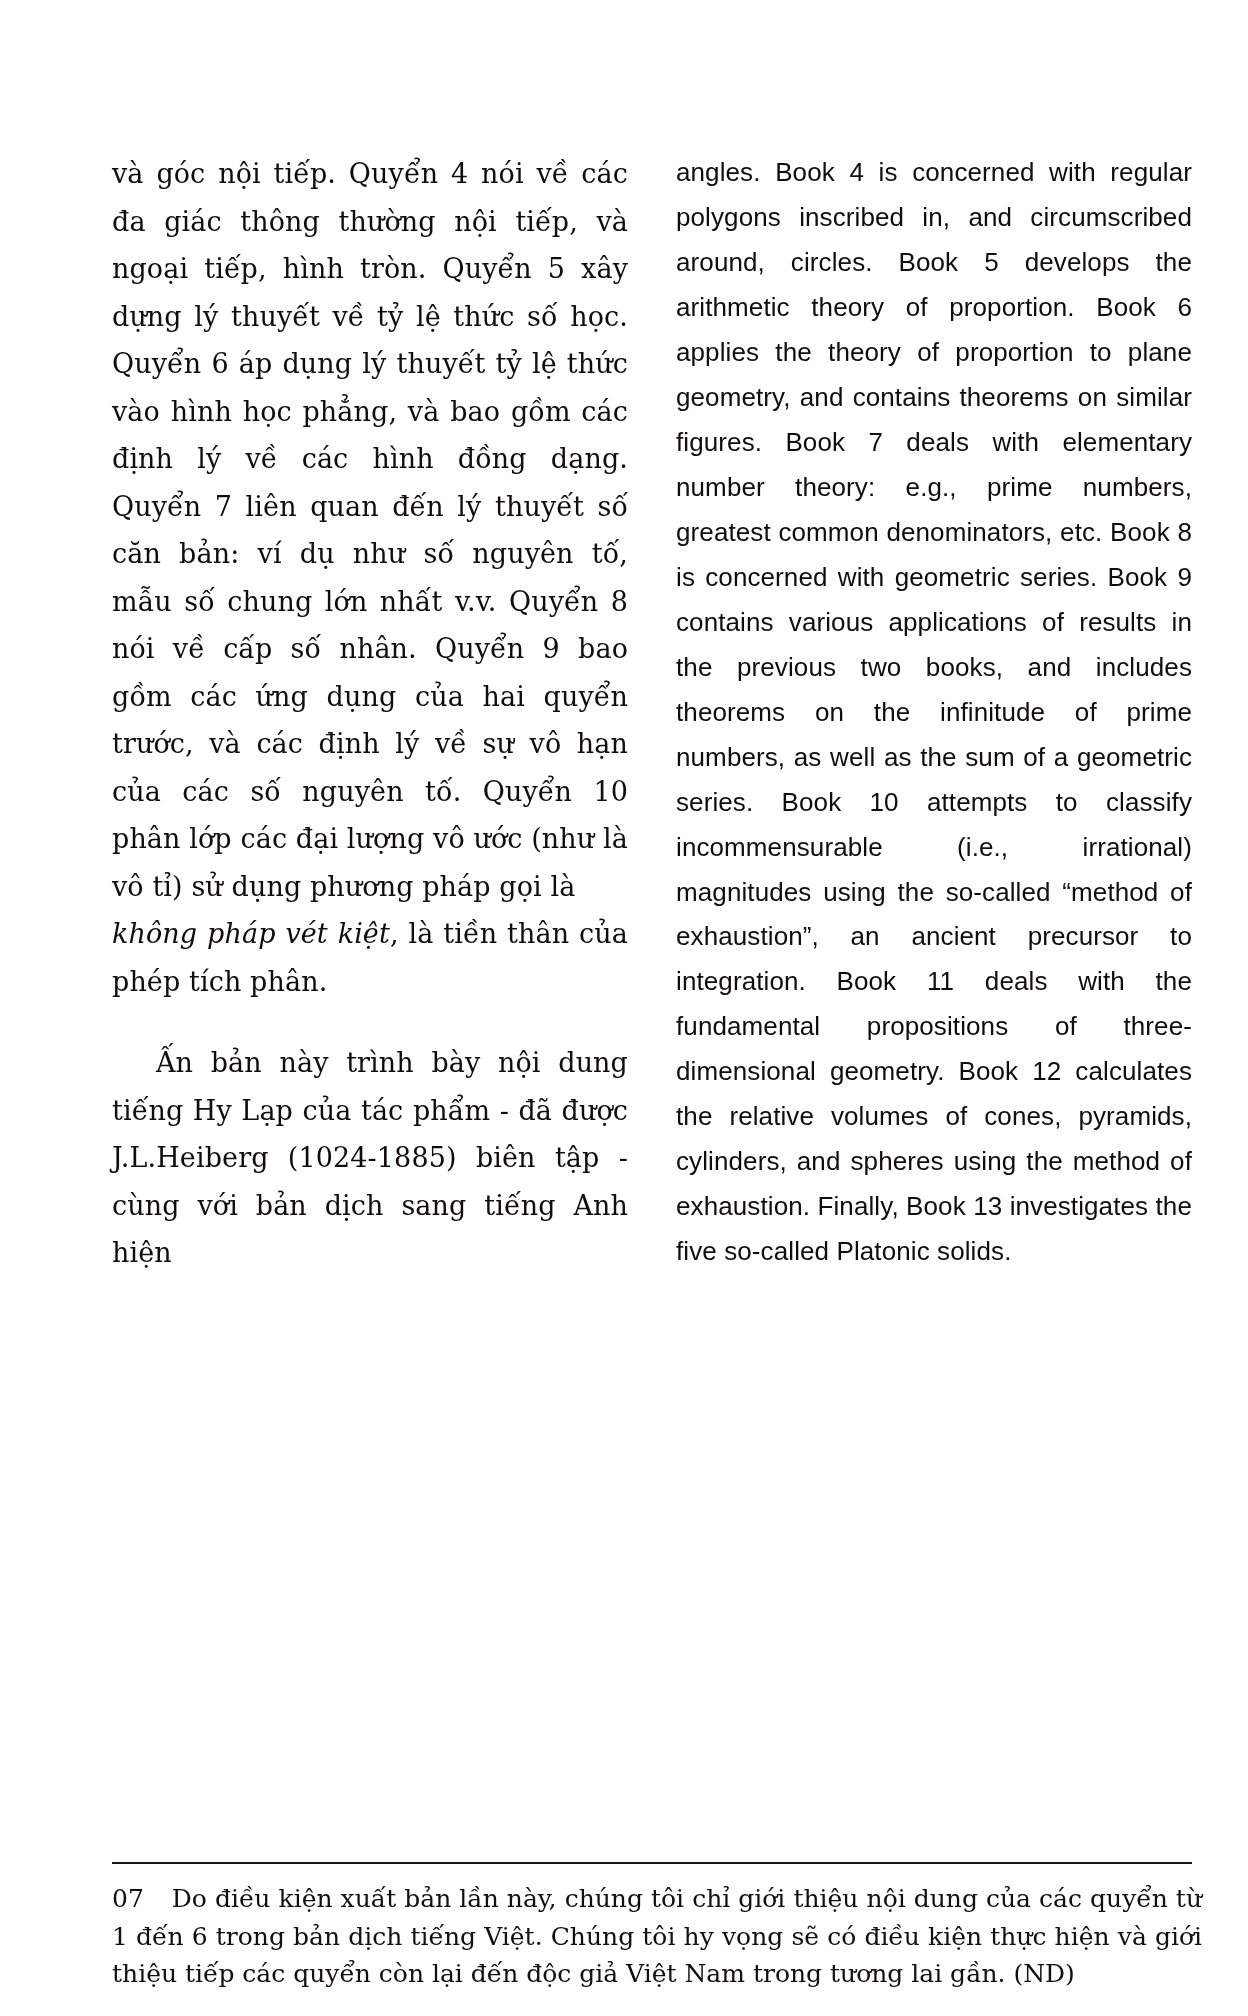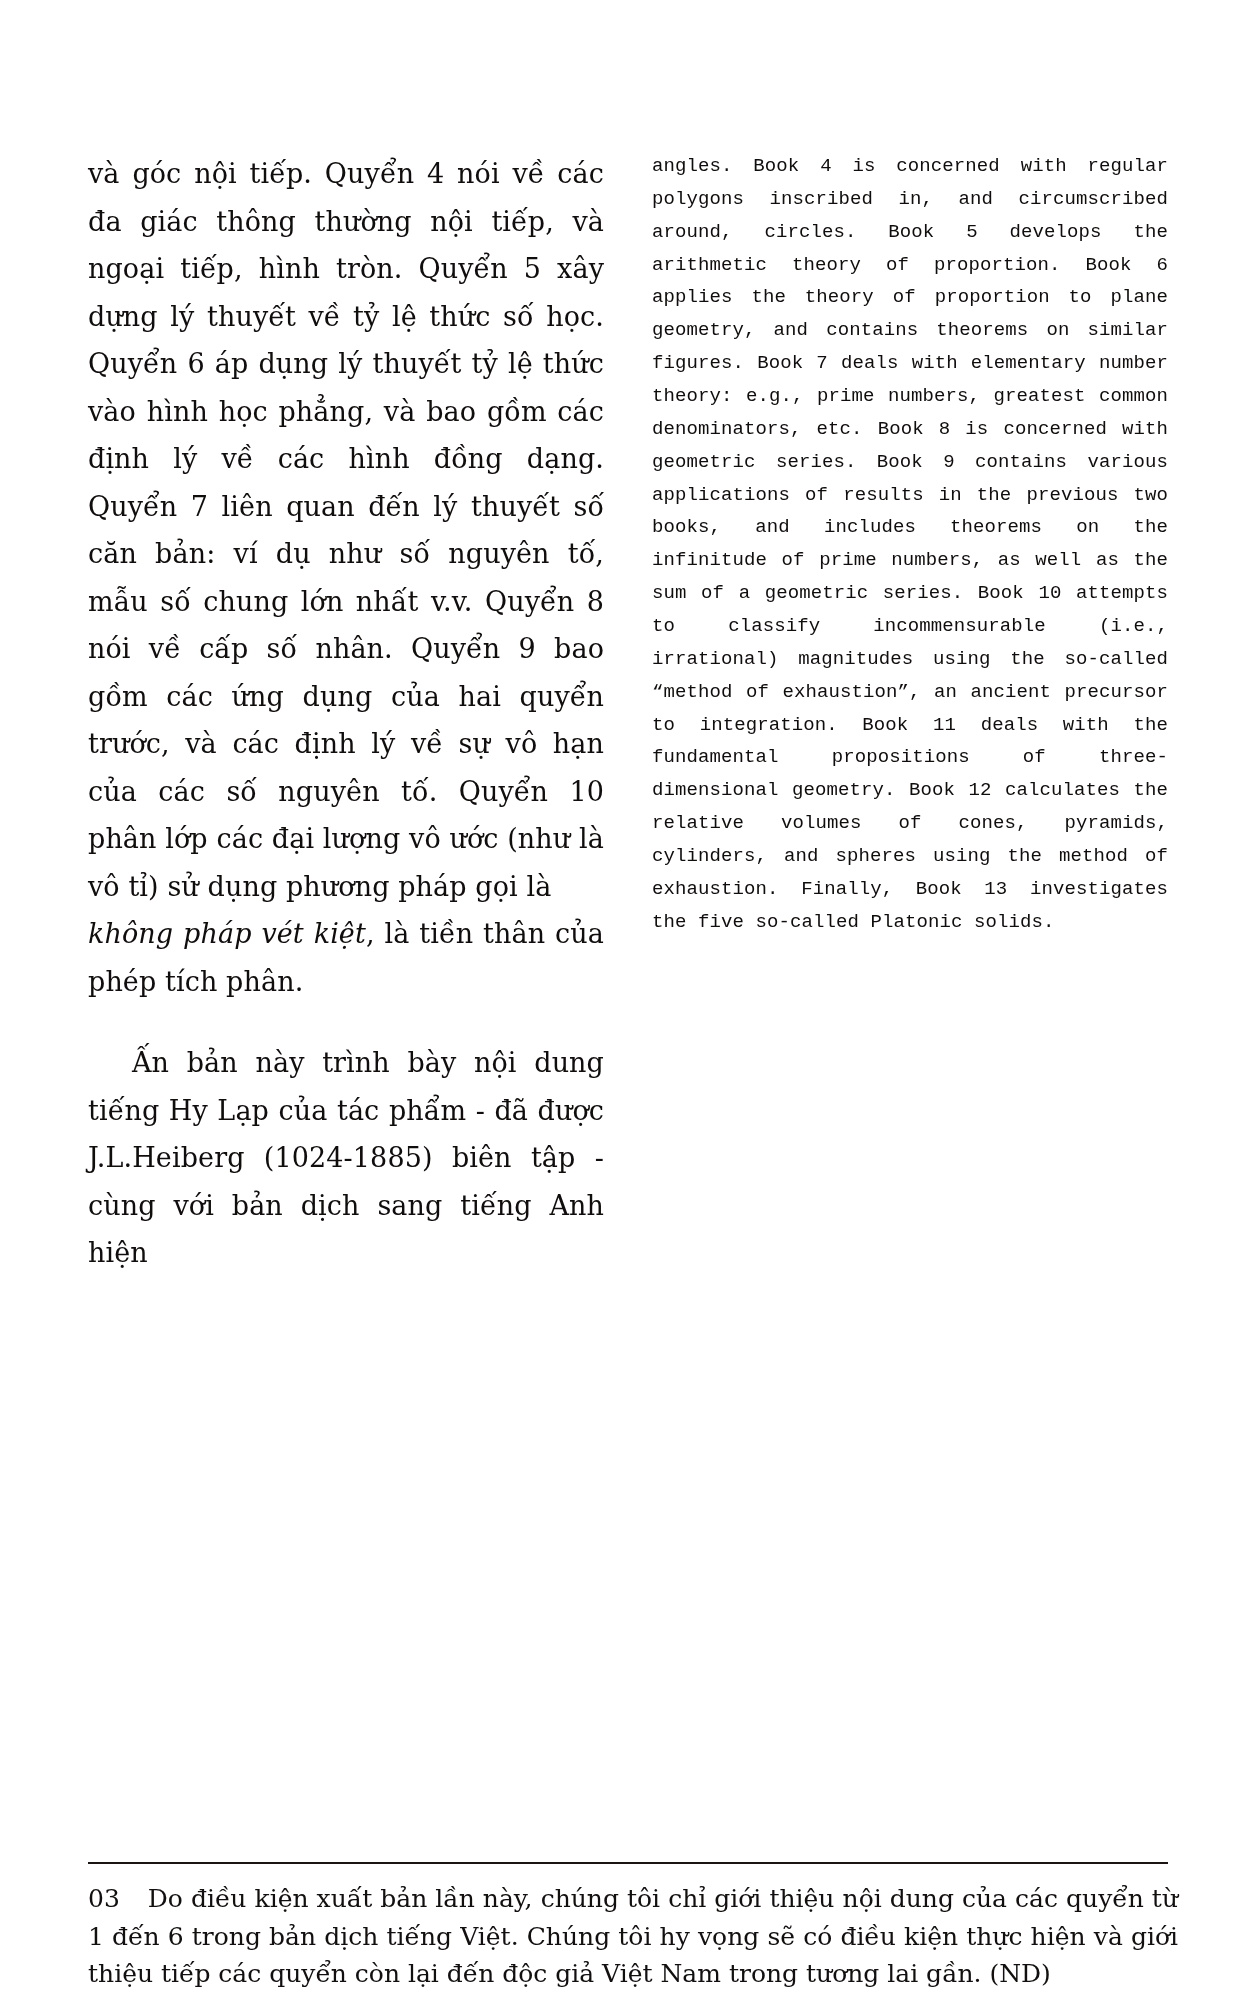--- a/index.html
+++ b/index.html
@@ -12,20 +12,21 @@
     height: 2016px;
     font-family: "Liberation Serif", serif;
     color: #100d0c;
     overflow: hidden;
     position: relative;
   }
   .page {
     position: absolute;
     inset: 0;
     padding: 0;
+    margin-left: 24px;
   }
   .columns {
     position: absolute;
     left: 88px;
     top: 150px;
     width: 1080px;
     display: flex;
     gap: 48px;
   }
   .col {
@@ -38,22 +39,22 @@
     text-align: justify;
     text-justify: inter-word;
     letter-spacing: 0.1px;
   }
   .col.vi p {
     font-family: "DejaVu Serif", serif;
     font-size: 27px;
     line-height: 1.76;
   }
   .col.en p {
-    font-family: Liberation Mono, monospace;
-    font-size: 19px;
+    font-family: Liberation Sans, sans-serif;
+    font-size: 26px;
     line-height: 1.73;
   }
   .col p + p {
     margin-top: 0;
   }
   .indent {
     text-indent: 44px;
   }
   .gap-before {
     margin-top: 34px !important;
@@ -102,16 +103,16 @@
 
     <div class="col en">
       <p>angles. Book 4 is concerned with regular polygons inscribed in, and circumscribed around, circles. Book 5 develops the arithmetic theory of proportion. Book 6 applies the theory of proportion to plane geometry, and contains theorems on similar figures. Book 7 deals with elementary number theory: e.g., prime numbers, greatest common denominators, etc. Book 8 is concerned with geometric series. Book 9 contains various applications of results in the previous two books, and includes theorems on the infinitude of prime numbers, as well as the sum of a geometric series. Book 10 attempts to classify incommensurable (i.e., irrational) magnitudes using the so-called “method of exhaustion”, an ancient precursor to integration. Book 11 deals with the fundamental propositions of three-dimensional geometry. Book 12 calculates the relative volumes of cones, pyramids, cylinders, and spheres using the method of exhaustion. Finally, Book 13 investigates the five so-called Platonic solids.</p>
     </div>
 
   </div>
 
   <div class="footnote-rule"></div>
 
   <div class="footnote">
-    <span class="num">03</span><span class="fn-text">Do điều kiện xuất bản lần này, chúng tôi chỉ giới thiệu nội dung của các quyển từ 1 đến 6 trong bản dịch tiếng Việt. Chúng tôi hy vọng sẽ có điều kiện thực hiện và giới thiệu tiếp các quyển còn lại đến độc giả Việt Nam trong tương lai gần. (ND)</span>
+    <span class="num">07</span><span class="fn-text">Do điều kiện xuất bản lần này, chúng tôi chỉ giới thiệu nội dung của các quyển từ 1 đến 6 trong bản dịch tiếng Việt. Chúng tôi hy vọng sẽ có điều kiện thực hiện và giới thiệu tiếp các quyển còn lại đến độc giả Việt Nam trong tương lai gần. (ND)</span>
   </div>
 
 </div>
 
 </body></html>

